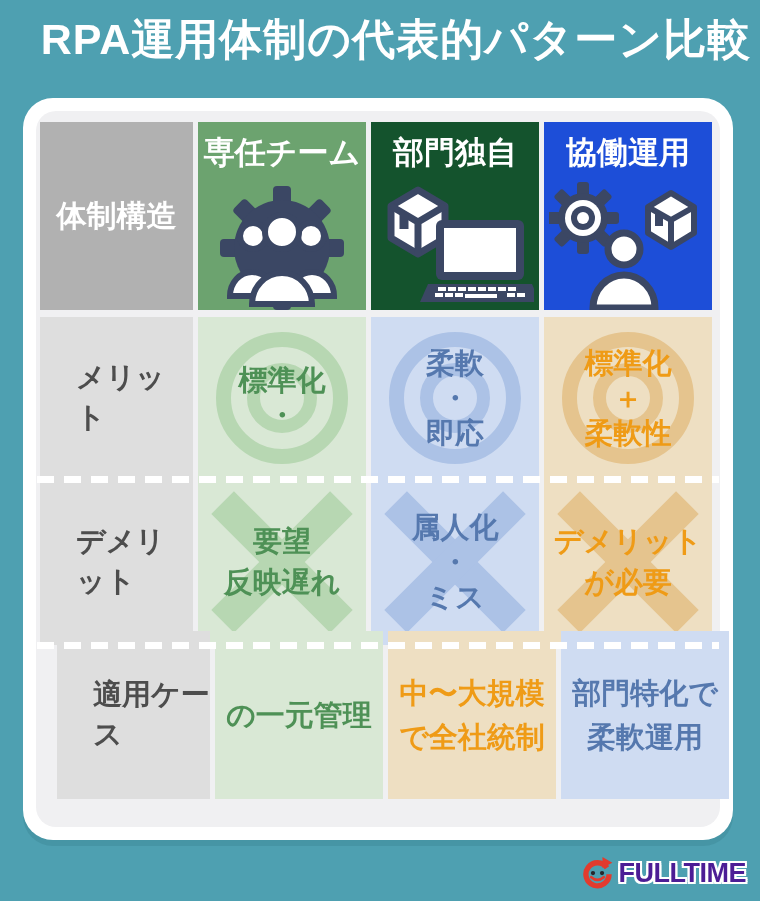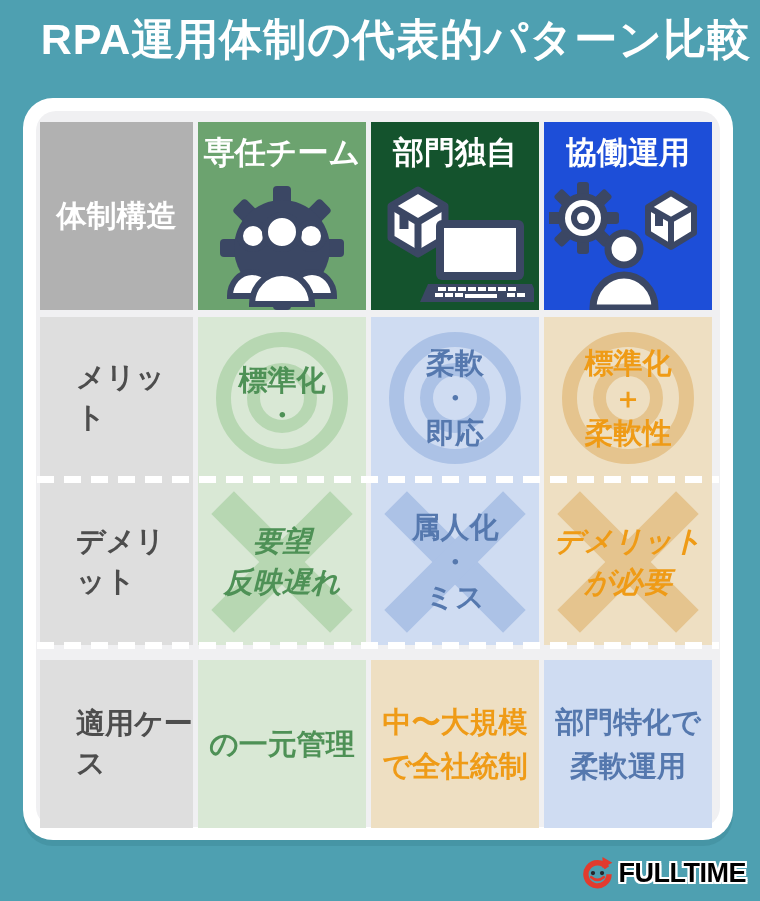--- a/index.html
+++ b/index.html
@@ -21,21 +21,21 @@
     box-shadow:0 6px 0 rgba(20,70,82,0.12);
   }
   .card-inner {
     position:absolute; inset:13px; background:#F0F0F2; border-radius:20px;
   }
   
   .row { position:absolute; left:17px; display:flex; gap:5px; }
   .row-header  { top:24px;  height:188px; }
   .row-merit   { top:219px; height:162px; }
   .row-demerit { top:381px; height:166px; }
-  .row-case    { top:562px; height:168px; }
+  .row-case    { top:533px; height:168px;margin-left:17px; }
 
   .cell { height:100%; box-sizing:border-box; position:relative; overflow:hidden; }
   .c-label { width:153px; }
   .c-body  { width:168px; }
 
   .corner {
     background:#B1B1B1; display:flex; align-items:center; justify-content:center;
     color:#ffffff; font-size:30px; font-weight:800;
   }
   .rlabel {
@@ -52,21 +52,21 @@
   .green { --bg:#D9E8D5; --tx:#4E9156; --wm:#B7D7B2; }
   .blue  { --bg:#CFDCF2; --tx:#5578AE; --wm:#ACC2E6; }
   .tan   { --bg:#EEDFC2; --tx:#EF9B16; --wm:#E5C48E; }
   .body-cell {
     background:var(--bg); color:var(--tx);
     display:flex; align-items:center; justify-content:center;
   }
   .lines { position:relative; z-index:1; text-align:center; font-weight:800; font-size:29px; }
   .lines span { display:block; }
   .lh3 span { line-height:35px; }
-  .lh2 span { line-height:41px;font-style:italic; }
+  .lh2 span { line-height:41px; }
   .lhc span { line-height:44px; }
 
   
   .wm-circle {
     position:absolute; top:50%; left:50%; transform:translate(-50%,-50%);
     width:132px; height:132px; border-radius:50%;
     border:15px solid var(--wm); box-sizing:border-box; z-index:0;
   }
   .wm-circle::after {
     content:""; position:absolute; inset:16px; border-radius:50%;
@@ -86,21 +86,21 @@
     background:repeating-linear-gradient(90deg,#ffffff 0 17px,rgba(0,0,0,0) 17px 27px);
   }
   .dash-1 { top:378px; }
   .dash-2 { top:544px; }
 
   
   .footer {
     position:absolute; right:14px; top:857px; display:flex; align-items:center; gap:5px;
   }
   .brand-text {
-    font-size:27px; font-weight:900; color:#000000; letter-spacing:-0.5px;
+    font-size:27px; font-weight:900; color:#4c1d95; letter-spacing:-0.5px;
     text-shadow:
       -2px -2px 0 #fff, 2px -2px 0 #fff, -2px 2px 0 #fff, 2px 2px 0 #fff,
       0 -2px 0 #fff, 0 2px 0 #fff, -2px 0 0 #fff, 2px 0 0 #fff;
   }
 </style>
 </head>
 <body>
 
 <h1 class="page-title">RPA運用体制の代表的パターン比較</h1>
 

